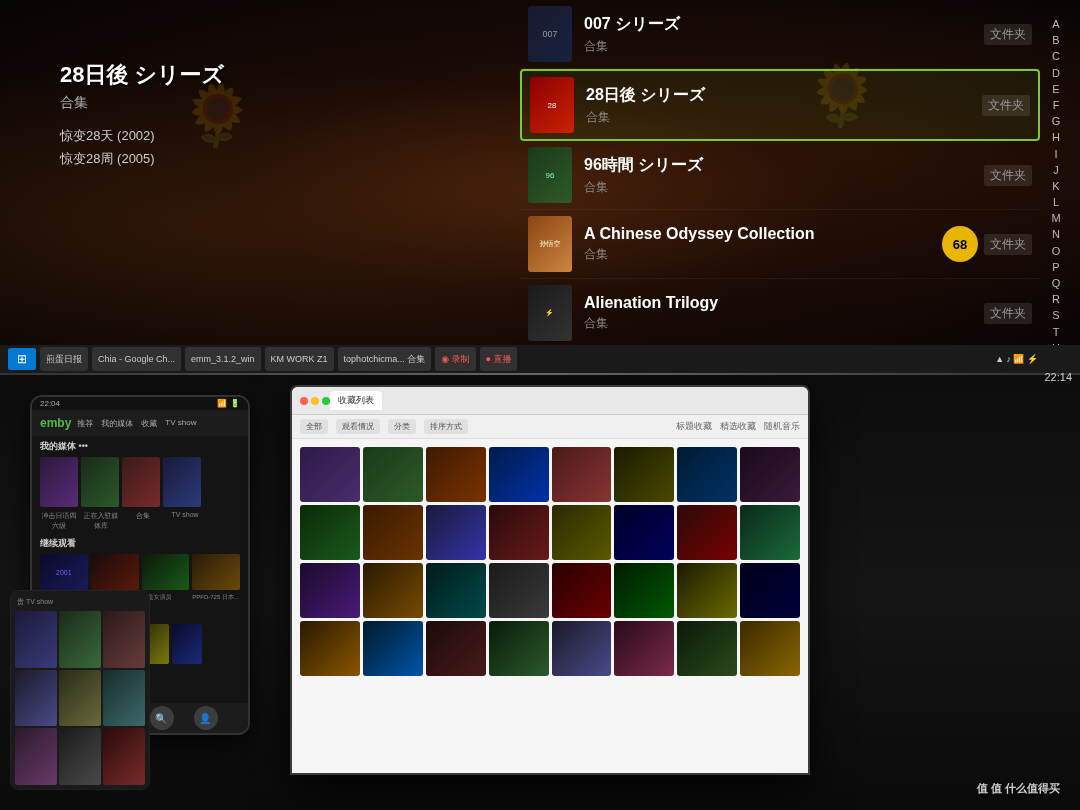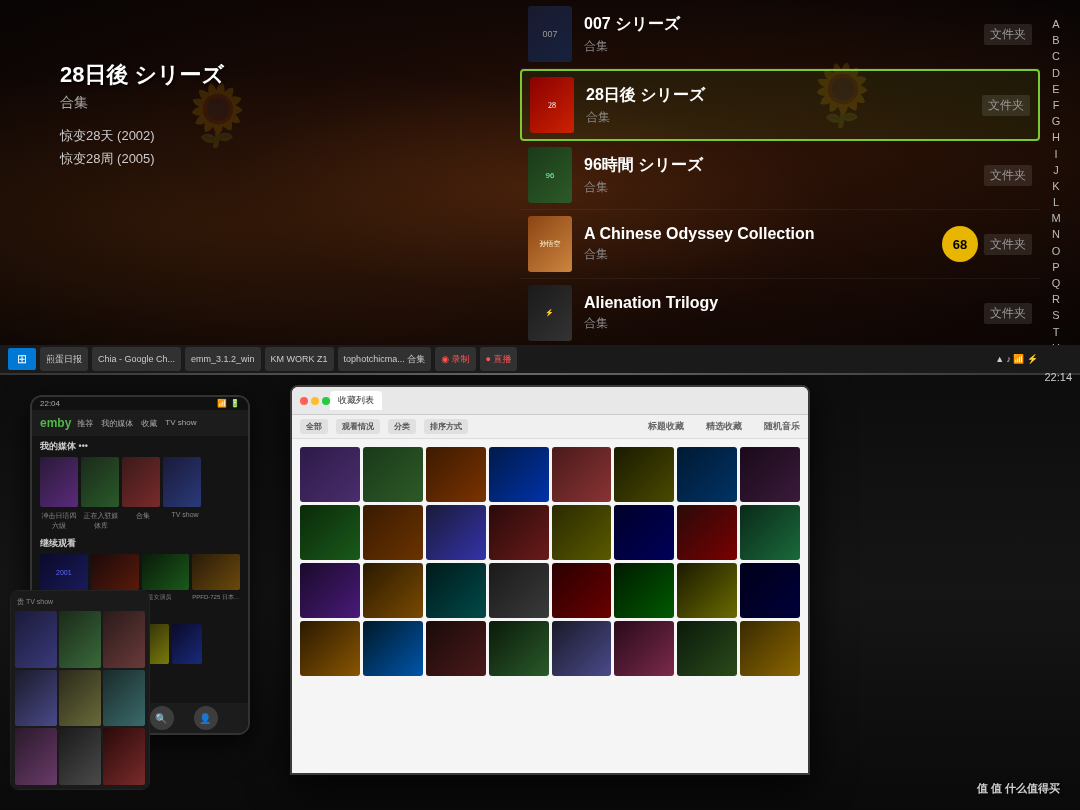--- a/index.html
+++ b/index.html
@@ -332,21 +332,20 @@
       color: #333;
     }
 
     .rd-toolbar {
       background: #f0f0f0;
       padding: 4px 8px;
       display: flex;
       align-items: center;
       gap: 8px;
       border-bottom: 1px solid #ddd;
-      font-weight: bold;
     }
 
     .rd-toolbar-btn {
       font-size: 8px;
       color: #555;
       padding: 2px 6px;
       background: #e0e0e0;
       border-radius: 3px;
     }
 
@@ -482,21 +481,21 @@
       </div>
       <div class="list-item-info">
         <div class="list-item-title">007 シリーズ</div>
         <div class="list-item-sub">合集</div>
       </div>
       <div class="list-item-type">文件夹</div>
     </div>
 
     <div class="list-item active">
       <div class="list-item-thumb thumb-28days">
-        <span style="color:#fff;font-size:8px;text-align:center;padding:2px;font-family:Liberation Serif, serif;">28</span>
+        <span style="color:#fff;font-size:8px;text-align:center;padding:2px;">28</span>
       </div>
       <div class="list-item-info">
         <div class="list-item-title">28日後 シリーズ</div>
         <div class="list-item-sub">合集</div>
       </div>
       <div class="list-item-type">文件夹</div>
     </div>
 
     <div class="list-item">
       <div class="list-item-thumb thumb-96">
@@ -668,21 +667,21 @@
           <div style="width:8px;height:8px;border-radius:50%;background:#27c93f;"></div>
         </div>
         <div class="rd-tab">收藏列表</div>
       </div>
 
       <div class="rd-toolbar">
         <div class="rd-toolbar-btn">全部</div>
         <div class="rd-toolbar-btn">观看情况</div>
         <div class="rd-toolbar-btn">分类</div>
         <div class="rd-toolbar-btn">排序方式</div>
-        <div style="margin-left:auto;display:flex;gap:22px;">
+        <div style="margin-left:auto;display:flex;gap:8px;">
           <span style="font-size:9px;color:#666;">标题收藏</span>
           <span style="font-size:9px;color:#666;">精选收藏</span>
           <span style="font-size:9px;color:#666;">随机音乐</span>
         </div>
       </div>
 
       <div class="grid-colors">
         <div class="gc-item"></div>
         <div class="gc-item"></div>
         <div class="gc-item"></div>

